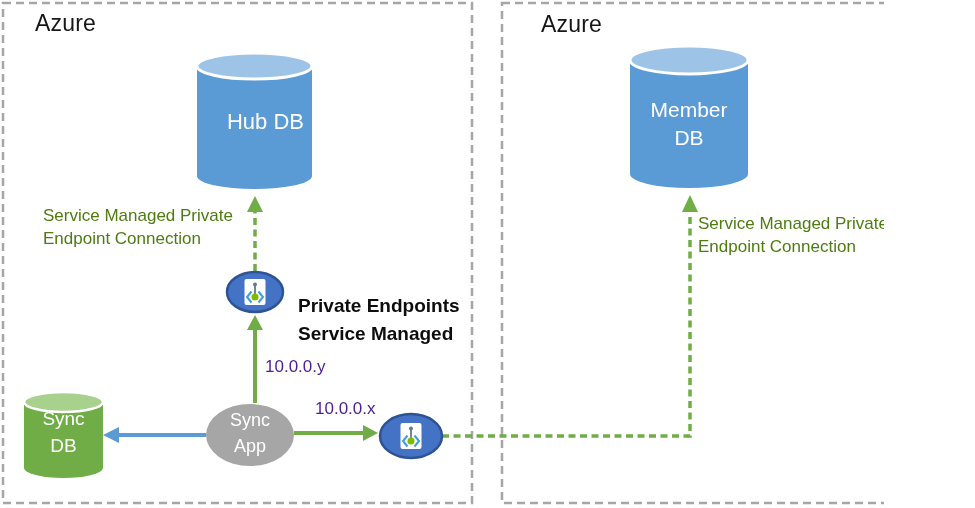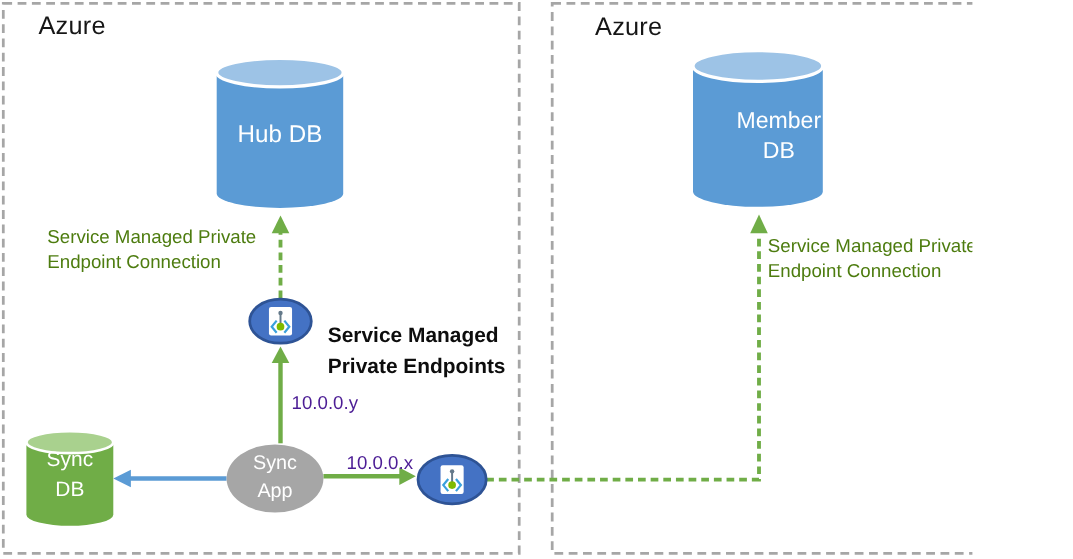--- a/index.html
+++ b/index.html
@@ -4,22 +4,22 @@
 <style>
   html,body{margin:0;padding:0;background:#fff;}
   .stage{
     position:relative;width:884px;height:508px;background:#ffffff;overflow:hidden;
     font-family:"Liberation Sans",sans-serif;color:#222;
   }
   .stage svg{position:absolute;left:0;top:0;}
   .lbl{position:absolute;white-space:nowrap;}
   .azure-title{font-size:23px;color:#161616;letter-spacing:0.2px;}
   .node-label{color:#ffffff;text-align:center;position:absolute;}
-  .hub-label{left:197px;top:109px;width:115px;font-size:22px;}
-  .member-label{left:630px;top:96px;width:118px;font-size:21px;line-height:28px;padding-left:19px;}
+  .hub-label{left:208px;top:109px;width:115px;font-size:22px;}
+  .member-label{left:630px;top:96px;width:118px;font-size:21px;line-height:28px;}
   .syncdb-label{left:24px;top:405px;width:79px;font-size:19px;line-height:27px;}
   .syncapp-label{left:206px;top:407px;width:88px;font-size:18px;line-height:26px;color:#fff;text-align:center;position:absolute;}
   .conn-label{font-size:17px;line-height:23px;color:#4d7c0f;}
   .bold-label{font-size:19px;line-height:28px;font-weight:bold;color:#0d0d0d;}
   .ip-label{font-size:17px;color:#4c1d95;}
 </style>
 </head>
 <body>
 
 <div class="stage">
@@ -120,21 +120,21 @@
     <div>Service Managed Private</div>
     <div>Endpoint Connection</div>
   </div>
 
   <div class="lbl conn-label" style="left:698px;top:212px;">
     <div>Service Managed Private</div>
     <div>Endpoint Connection</div>
   </div>
 
   <div class="lbl bold-label" style="left:298px;top:292px;">
+    <div>Private Endpoints</div>
     <div>Service Managed</div>
-    <div>Private Endpoints</div>
   </div>
 
   <div class="lbl ip-label" style="left:265px;top:357px;">10.0.0.y</div>
 
-  <div class="lbl ip-label" style="left:315px;top:399px;margin-top:12px;">10.0.0.x</div>
+  <div class="lbl ip-label" style="left:315px;top:399px;">10.0.0.x</div>
 
 </div>
 
 </body></html>

